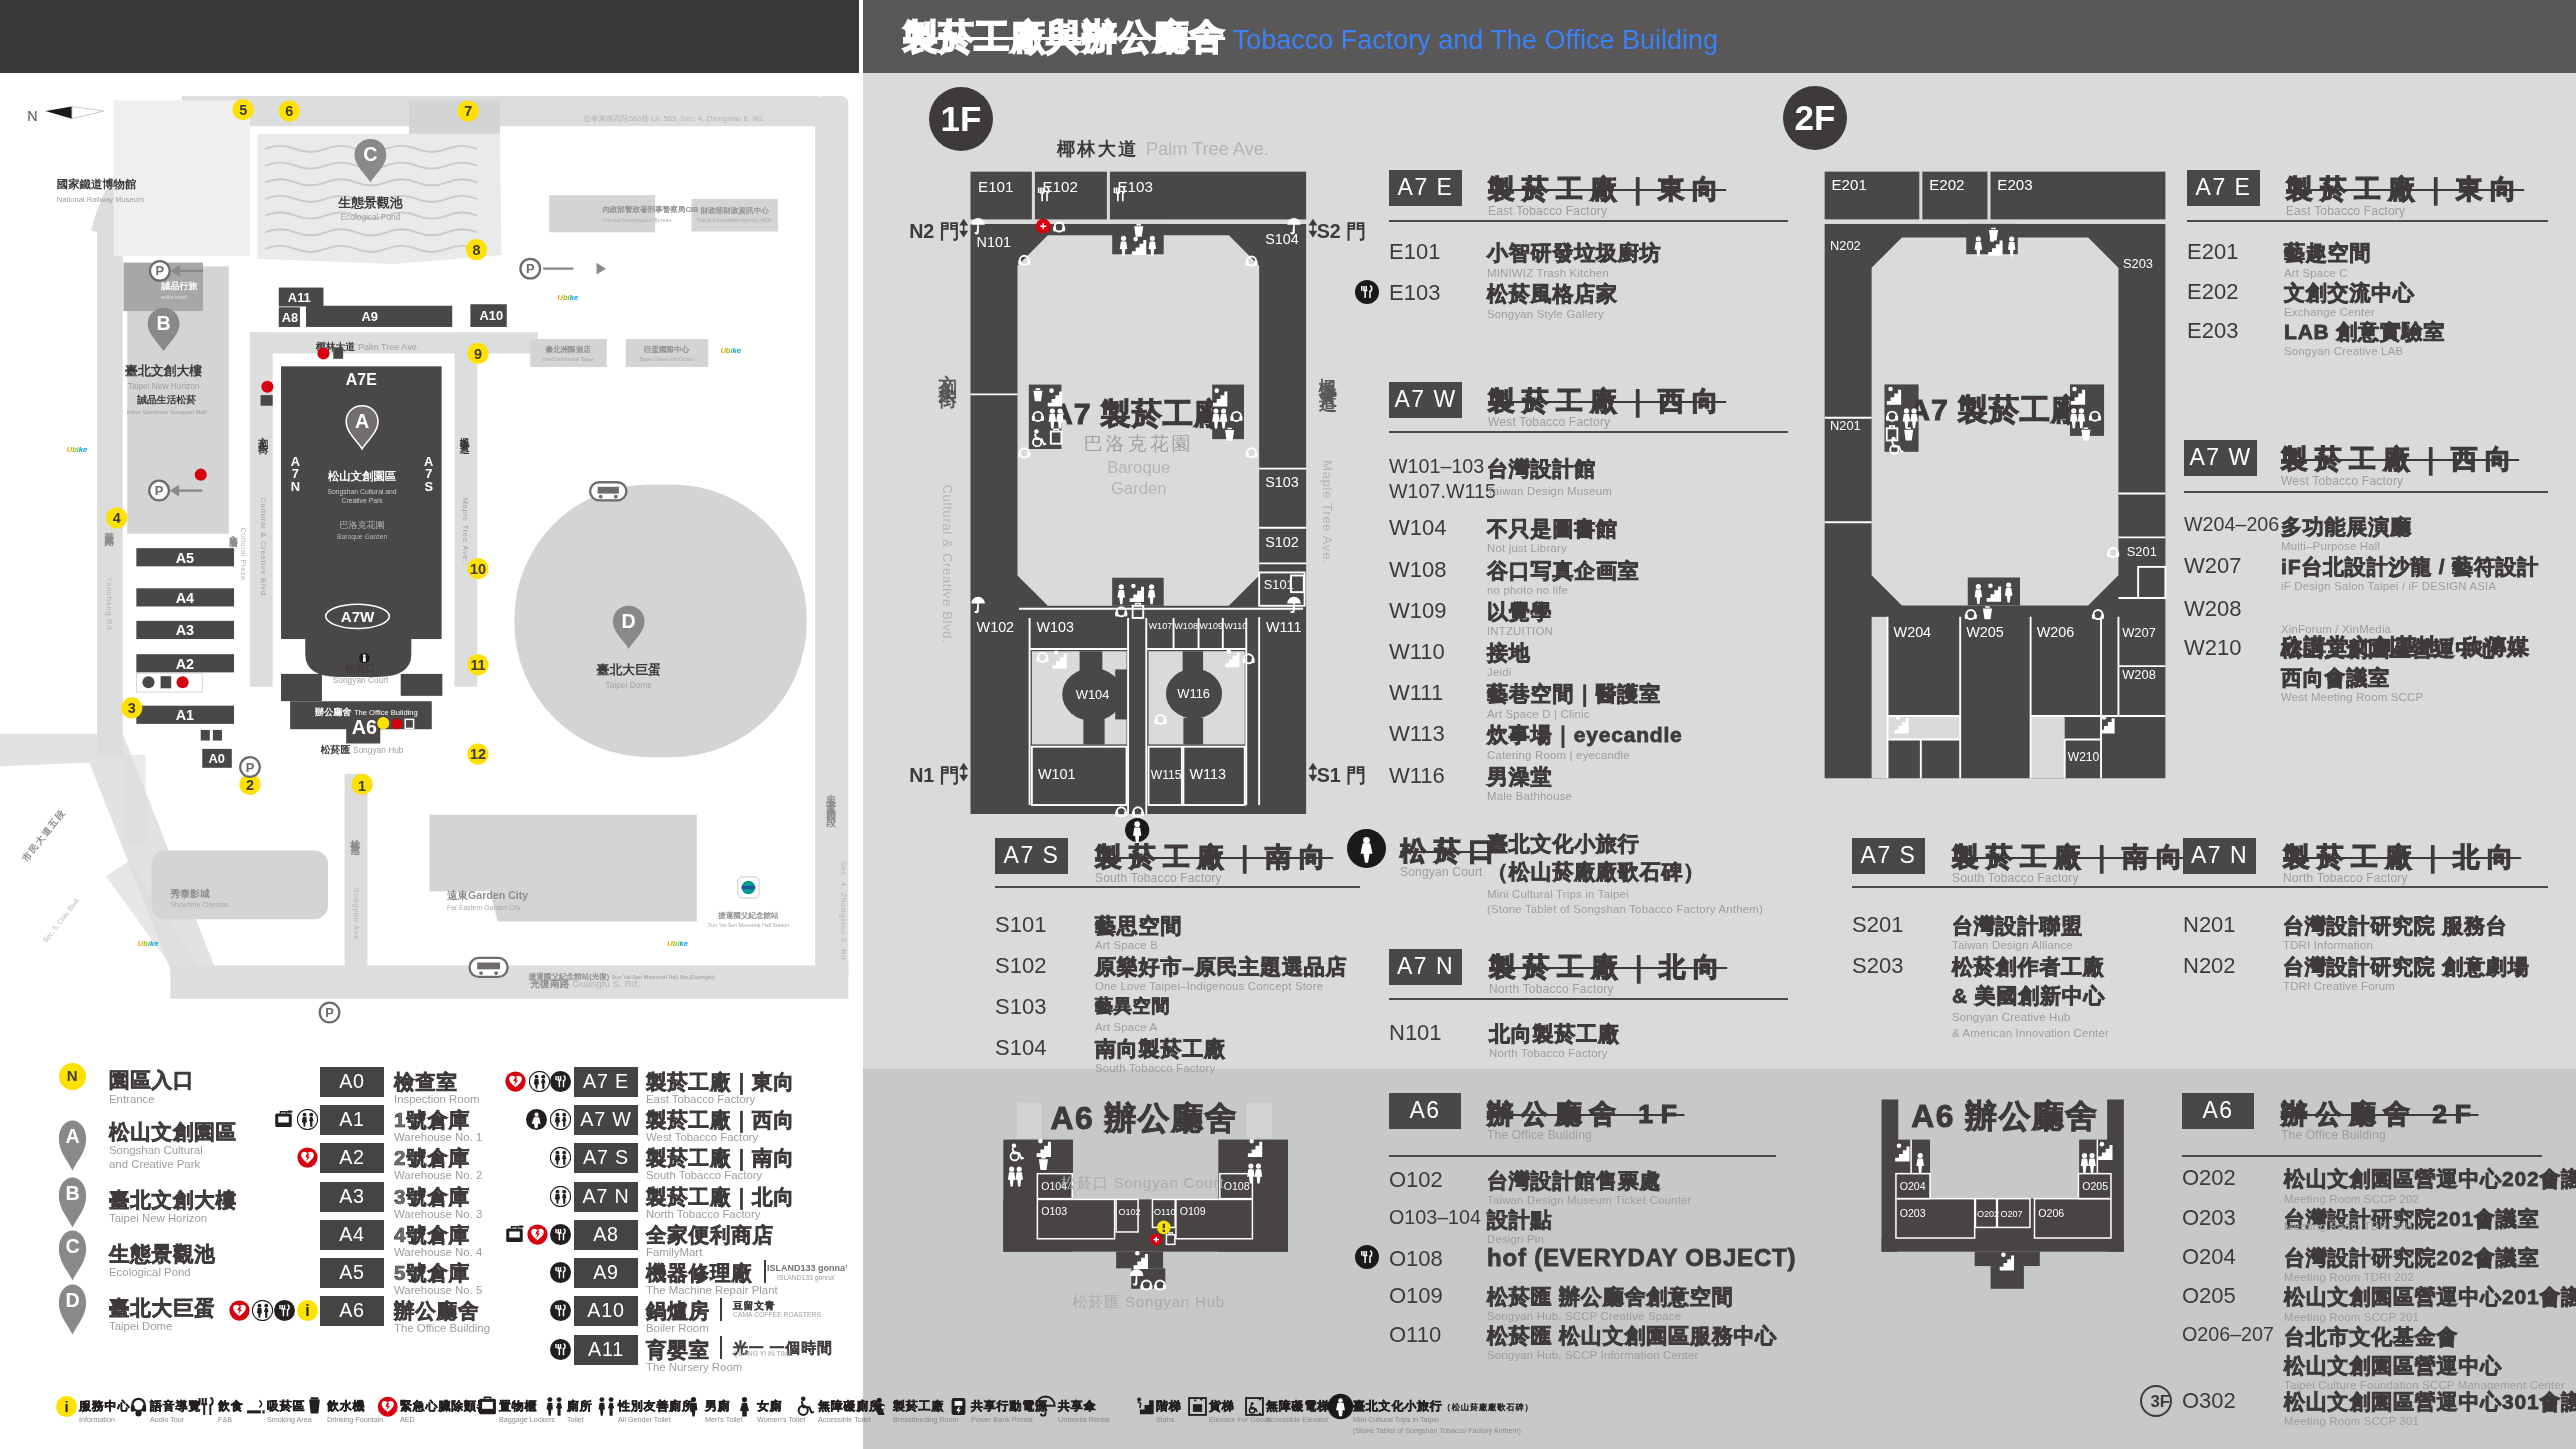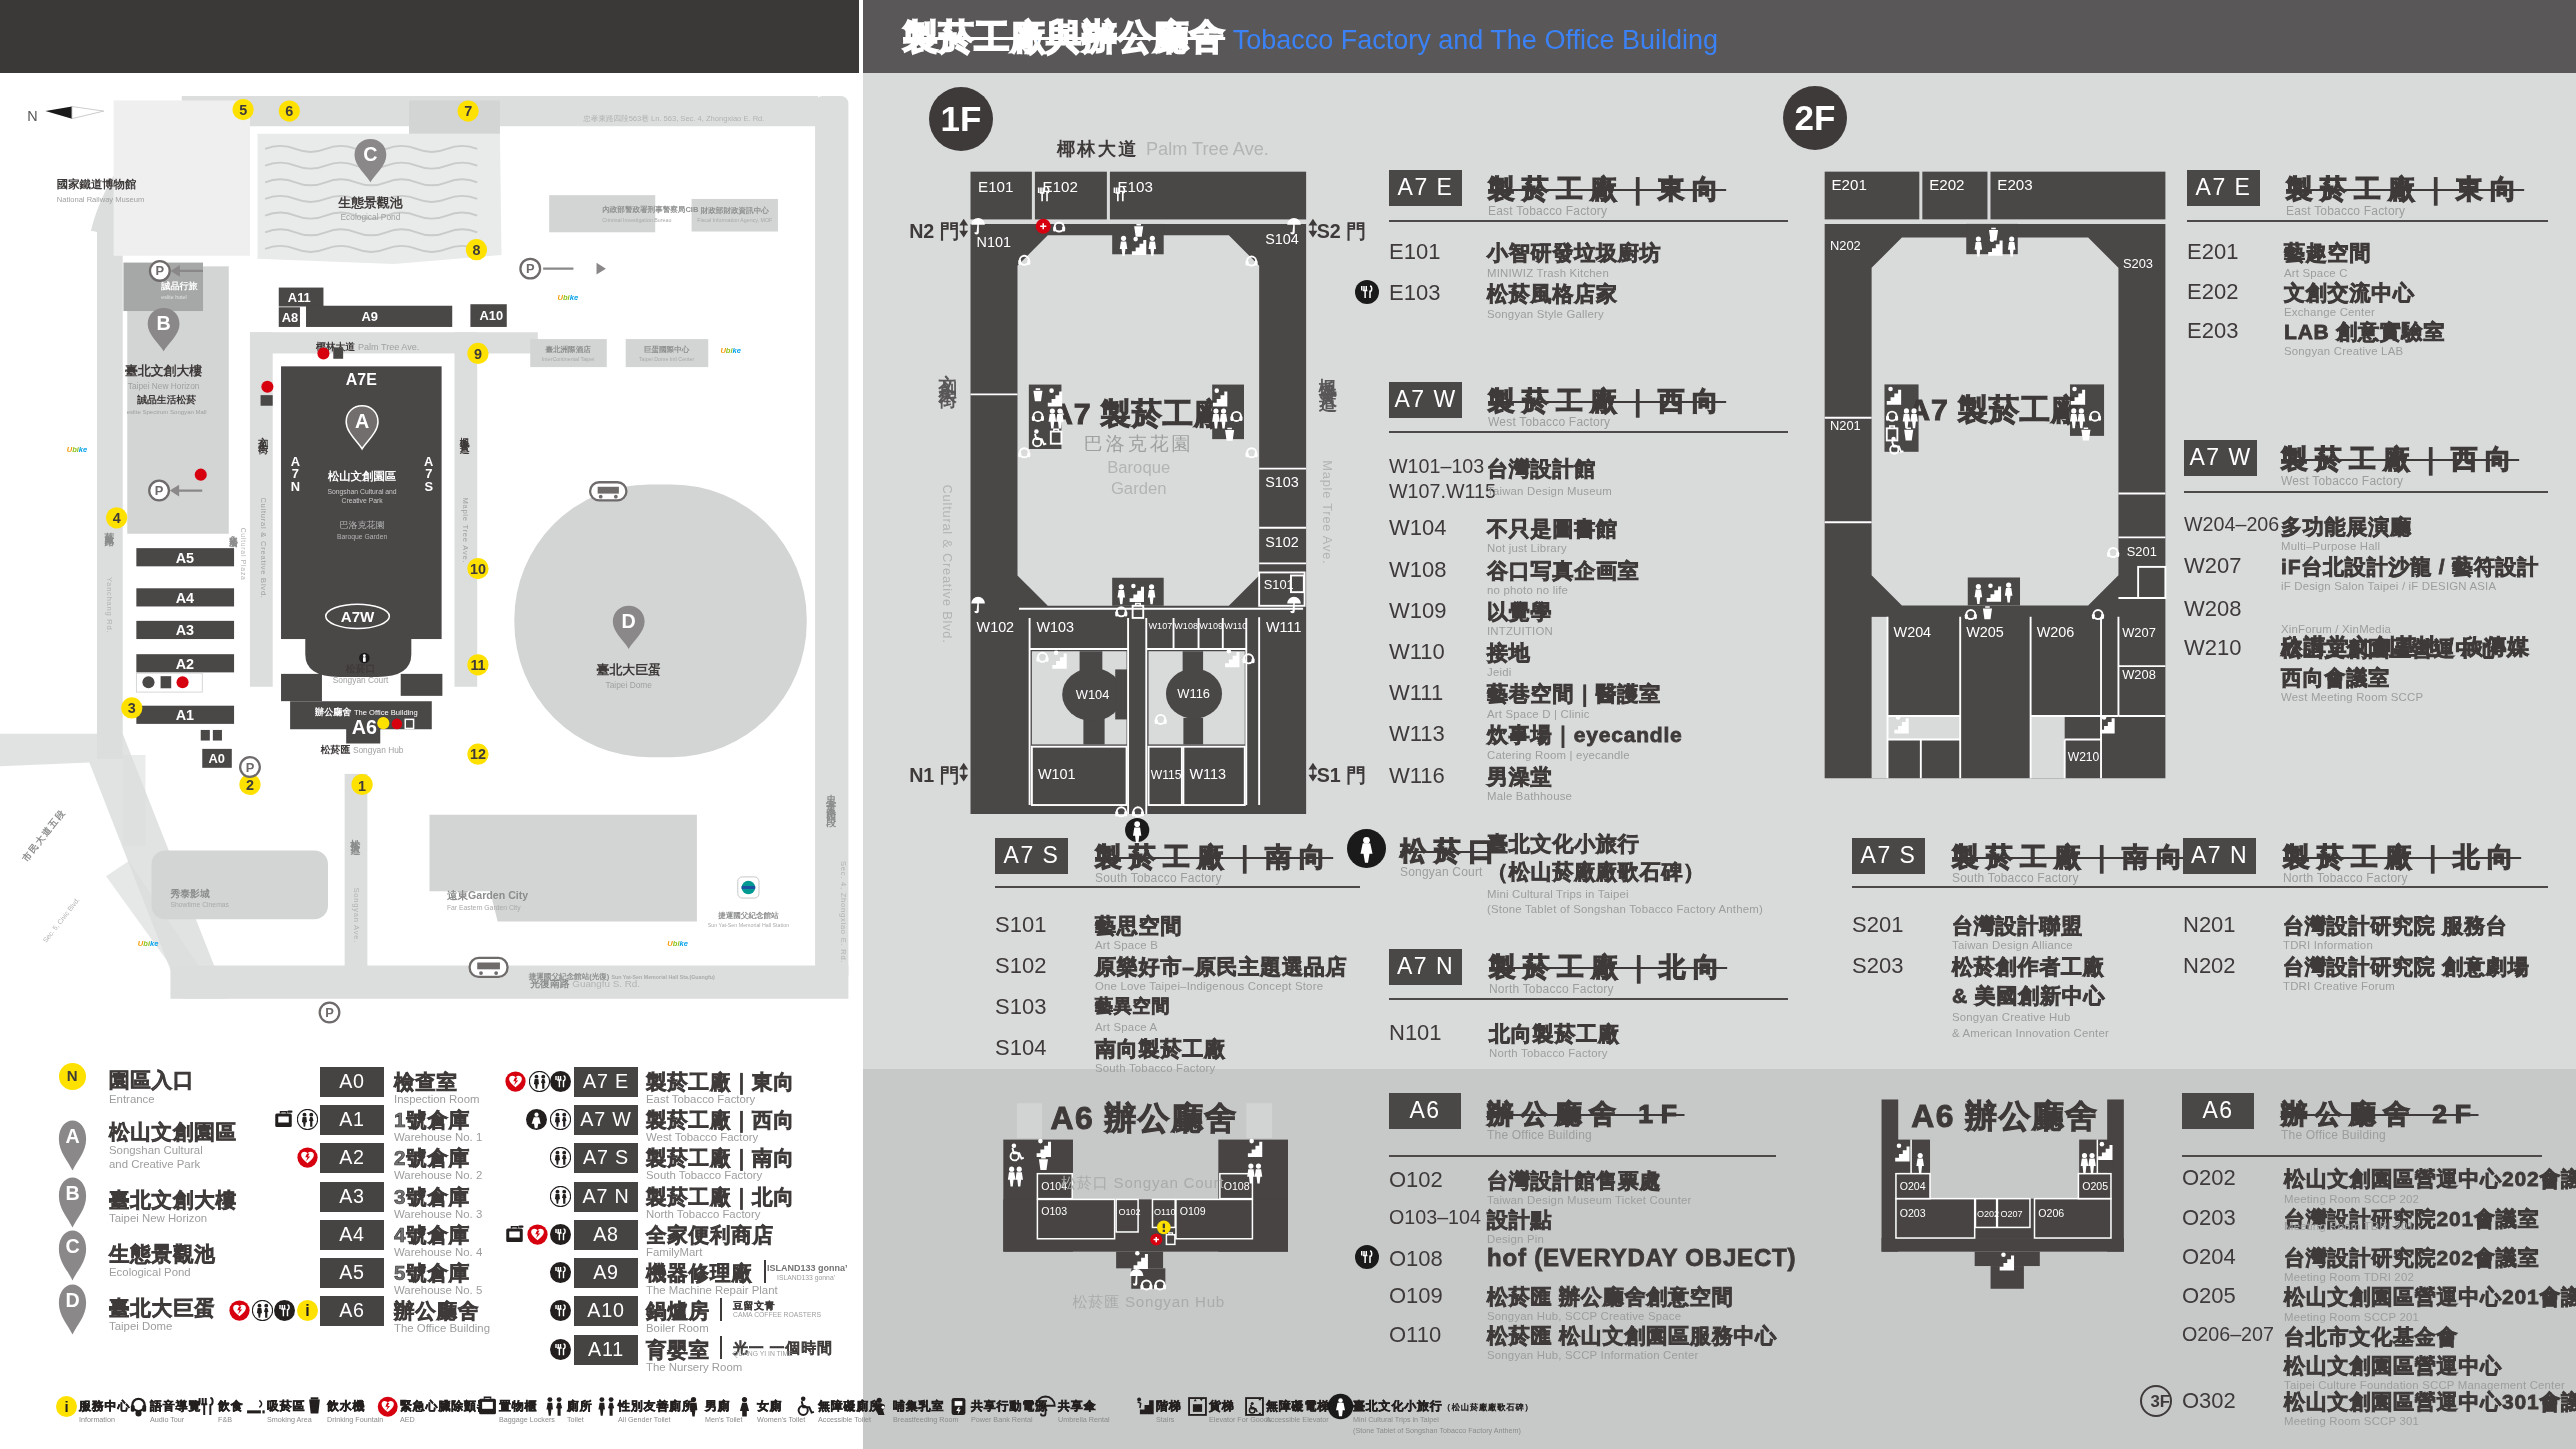--- a/index.html
+++ b/index.html
@@ -1107,21 +1107,21 @@
       <path d="M10,8 l2,8 h8 l3,7 3,-1" stroke="#231f1f" stroke-width="2.6" fill="none"></path>
       <circle cx="12" cy="20" r="6" fill="none" stroke="#231f1f" stroke-width="2.6"></circle>
     </svg>
     <div class="bsC" style="left:818px;top:1398px">無障礙廁所</div>
     <div class="bsE" style="left:818px;top:1415px">Accessible Toilet</div>
 <svg class="abs" style="left:870px;top:1395px" width="23" height="23" viewBox="0 0 30 30">
       <circle cx="12" cy="7" r="3.4" fill="#231f1f"></circle>
       <path d="M8,11 q-3,5 0,10 l3,5 h8 l-2,-6 q6,-8 -2,-9 z" fill="#231f1f"></path>
       <circle cx="17" cy="16" r="2" fill="#fff"></circle>
     </svg>
-    <div class="bsC" style="left:893px;top:1398px">哺集乳室</div>
+    <div class="bsC" style="left:893px;top:1398px">製菸工廠</div>
     <div class="bsE" style="left:893px;top:1415px">Breastfeeding Room</div>
 <svg class="abs" style="left:947px;top:1395px" width="23" height="23" viewBox="0 0 30 30">
       <rect x="6" y="4" width="18" height="22" rx="3" fill="#231f1f"></rect>
       <rect x="10" y="8" width="10" height="6" fill="#fff"></rect>
       <path d="M15,16 l-3,5 h3 l-1,4 4,-6 h-3 l2,-3 z" fill="#fff"></path>
     </svg>
     <div class="bsC" style="left:971px;top:1398px">共享行動電源</div>
     <div class="bsE" style="left:971px;top:1415px">Power Bank Rental</div>
 <svg class="abs" style="left:1034px;top:1395px" width="23" height="23" viewBox="0 0 30 30">
       <path d="M3,14 a12,12 0 0 1 24,0 z" fill="none" stroke="#231f1f" stroke-width="2.4"></path>

